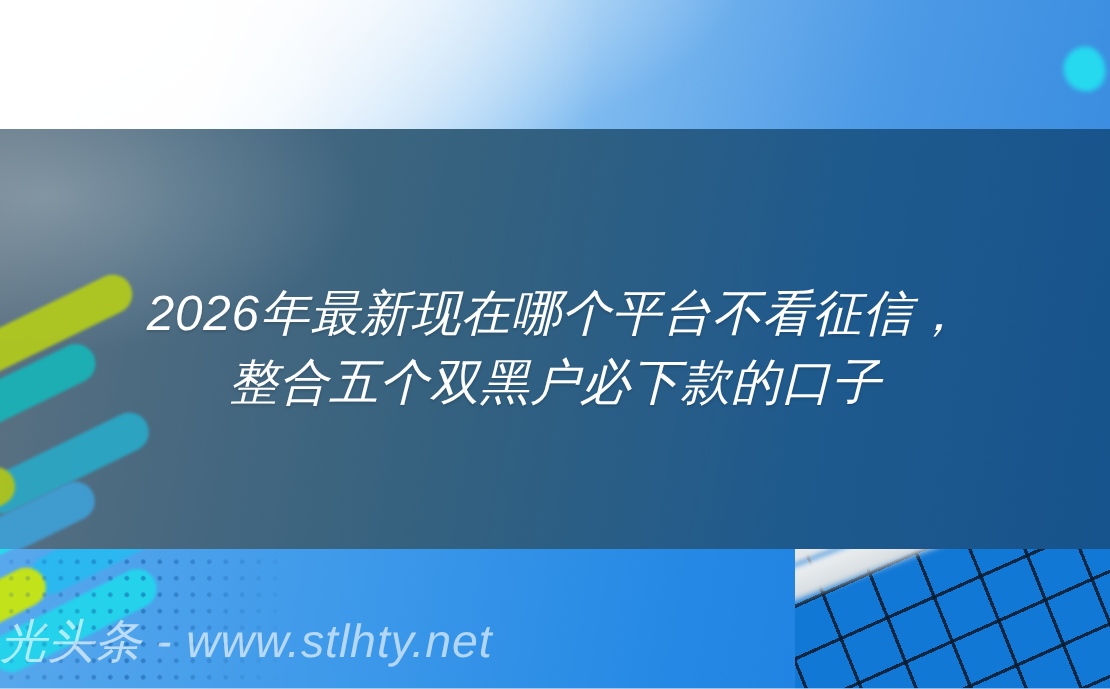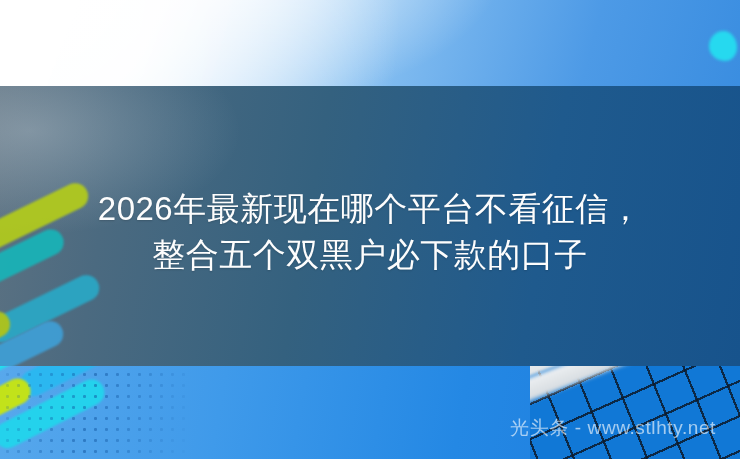--- a/index.html
+++ b/index.html
@@ -3,20 +3,21 @@
 <meta charset="utf-8">
 <style>
   html,body{margin:0;padding:0;background:#fff;}
   body{font-family:"Liberation Sans","DejaVu Sans",sans-serif;}
 
   .stage{
     position:relative;
     width:740px;height:459px;
     overflow:hidden;
     background:#2a7fd4;
+    font-style:italic;
   }
 
   
   .sky{
     position:absolute;inset:0;
     background:
       radial-gradient(circle at 8% 4%, rgba(255,255,255,1) 0%, rgba(255,255,255,.96) 10%, rgba(255,255,255,0) 42%),
       radial-gradient(ellipse 70% 55% at 26% -8%, rgba(255,255,255,.95) 0%, rgba(255,255,255,0) 60%),
       linear-gradient(105deg,#eef6fd 0%,#cfe6fa 18%,#8cc3f2 42%,#4d9ae6 70%,#2f86dd 100%);
   }
@@ -129,23 +130,22 @@
     line-height:46px;
     letter-spacing:.5px;
     white-space:pre-line;
     text-shadow:0 1px 2px rgba(0,0,0,.16);
     font-family:"Liberation Sans","DejaVu Sans",sans-serif;
   }
 
   
   .watermark{
     position:absolute;left:0;right:24px;top:412px;
-    text-align:right;
     color:rgba(255,255,255,.62);
-    font-size:19px;
+    font-size:31px;
     line-height:32px;
     letter-spacing:.6px;
     font-family:"Liberation Sans","DejaVu Sans",sans-serif;
   }
 </style>
 </head>
 <body>
 
 <div class="stage">
 

